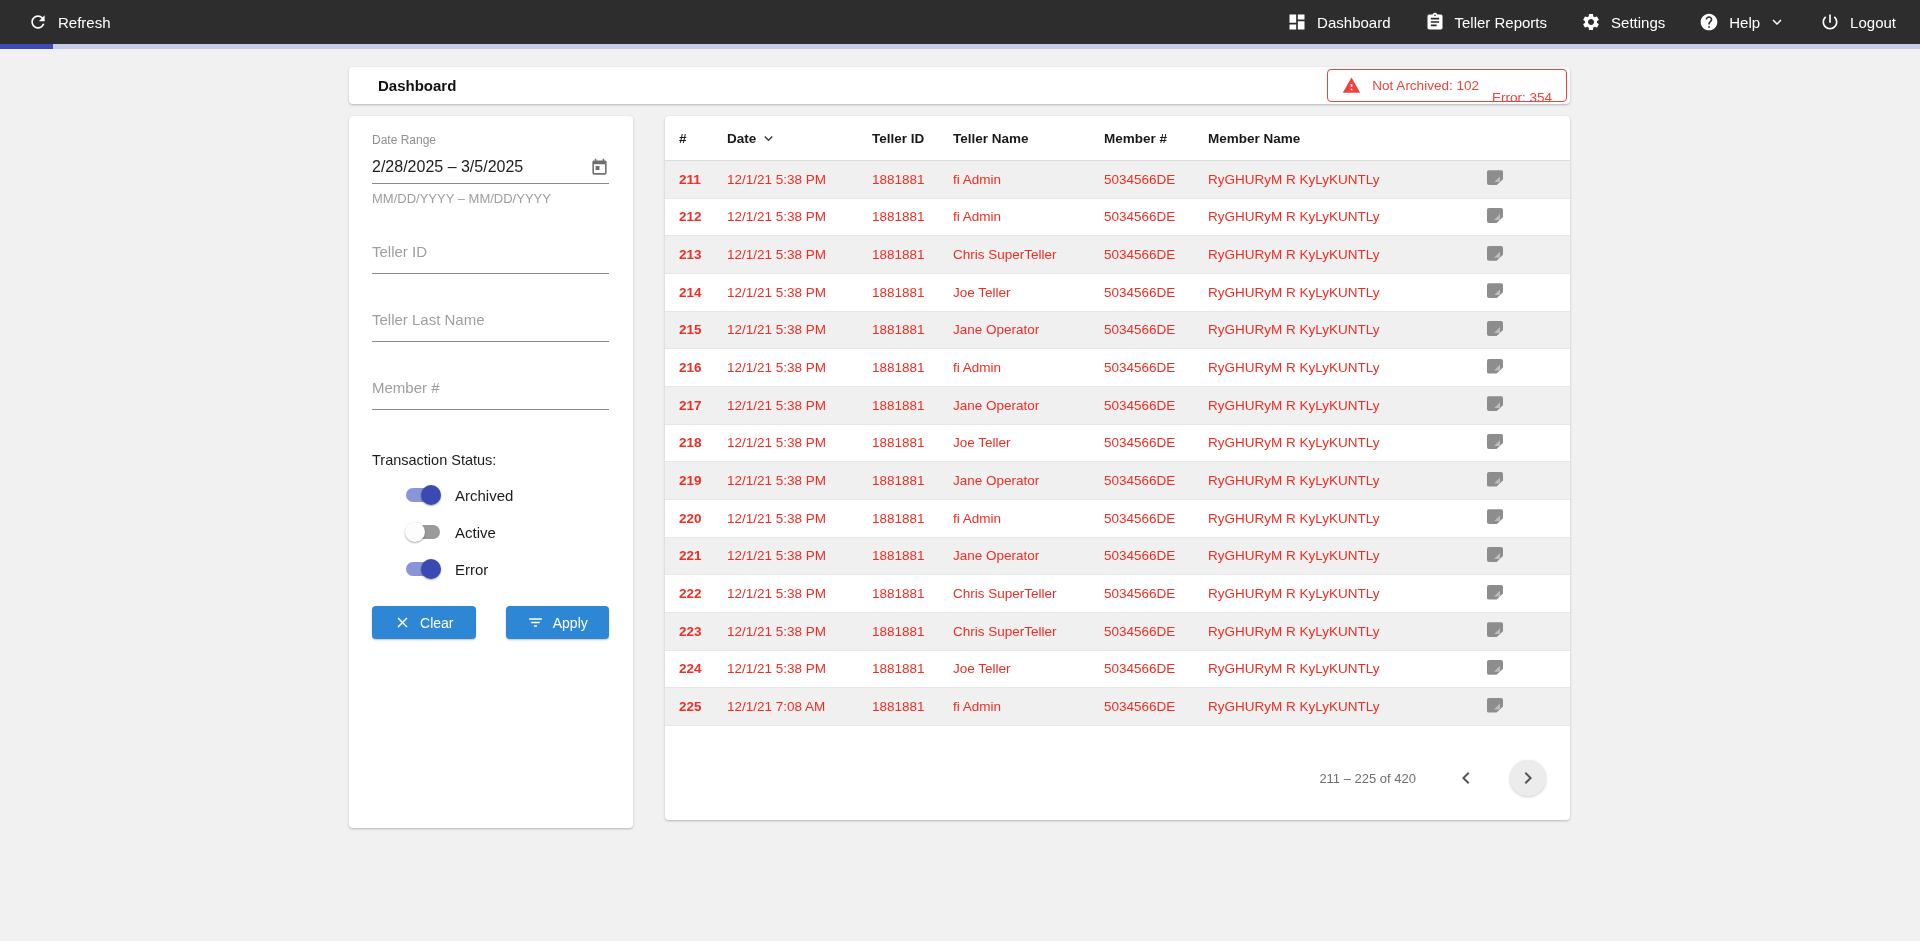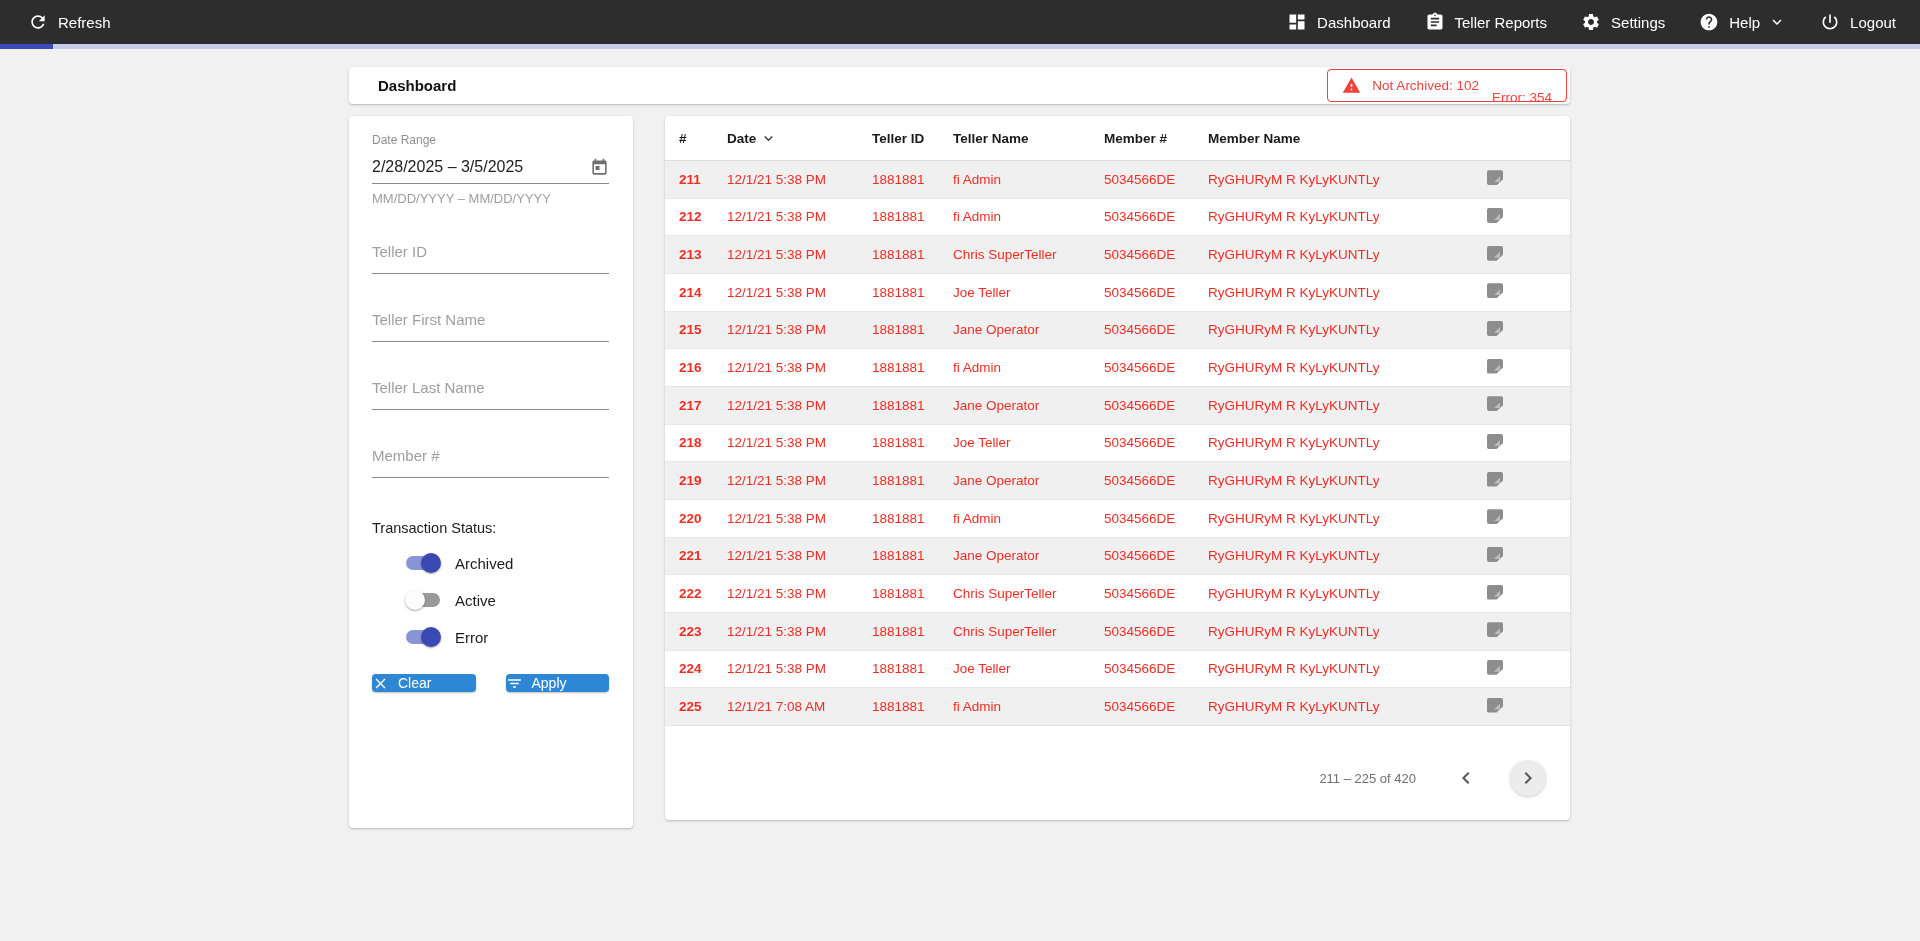--- a/index.html
+++ b/index.html
@@ -55,21 +55,21 @@
   .toggle { position:relative; width:36px; height:20px; cursor:pointer; flex:0 0 auto; }
   .toggle .track { position:absolute; left:1px; top:3px; width:34px; height:14px; border-radius:7px; }
   .toggle .thumb { position:absolute; top:0; width:20px; height:20px; border-radius:50%;
                    box-shadow:0 1px 2px rgba(0,0,0,.35); }
   .toggle.on .track { background:var(--toggle-on-track,#8a94d8); }
   .toggle.on .thumb { right:0; background:var(--toggle-on,#3b4ab3); }
   .toggle.off .track { background:#9a9a9a; }
   .toggle.off .thumb { left:0; background:#fdfdfd; }
   .toggle-label { font-size:15px; color:#1c1c1c; }
   .btn-row { display:flex; gap:30px; margin-top:27px; }
-  .btn { display:flex; align-items:center; gap:9px; width:105px; height:18px;
+  .btn { display:flex; align-items:center; justify-content:center; gap:9px; width:105px; height:33px;
          background:var(--accent-blue,#2e87d5); color:#fff; font-size:14px; border:none; border-radius:4px;
          cursor:pointer; font-family:inherit; box-shadow:0 1px 2px rgba(0,0,0,.25); }
   .btn .icon { width:17px; height:17px; color:#fff; }
 
   
   .table-card { left:665px; top:116px; width:905px; height:704px; }
   .thead, .tr { display:grid; grid-template-columns:48px 145px 81px 151px 104px 279px 1fr;
                 padding-left:14px; align-items:center; }
   .thead { height:45px; border-bottom:1px solid #dcdcdc; font-size:13.5px; font-weight:bold; color:#1a1a1a; }
   .th { display:flex; align-items:center; gap:4px; cursor:pointer; }
@@ -191,21 +191,20 @@
       <span class="icon cal-btn">
           <svg viewBox="0 0 24 24" fill="currentColor">
             <path d="M19 3h-1V1h-2v2H8V1H6v2H5c-1.1 0-2 .9-2 2v14c0 1.1.9 2 2 2h14c1.1 0 2-.9 2-2V5c0-1.1-.9-2-2-2zm0 16H5V8h14v11zM7 10h5v5H7z"></path>
           </svg>
         </span>
     </div>
     <div class="hint">MM/DD/YYYY – MM/DD/YYYY</div>
 
     <div id="filter-fields">
         <div class="field"><input placeholder="Teller ID" style=""></div>
-        <div class="field"><input placeholder="Teller First Name" style=""></div>
         <div class="field"><input placeholder="Teller Last Name" style=""></div>
         <div class="field"><input placeholder="Member #" style=""></div>
       </div>
 
     <div class="status-label">Transaction Status:</div>
     <div id="status-toggles">
         <div class="toggle-row">
           <div class="toggle on">
             <div class="track"></div>
             <div class="thumb"></div>

